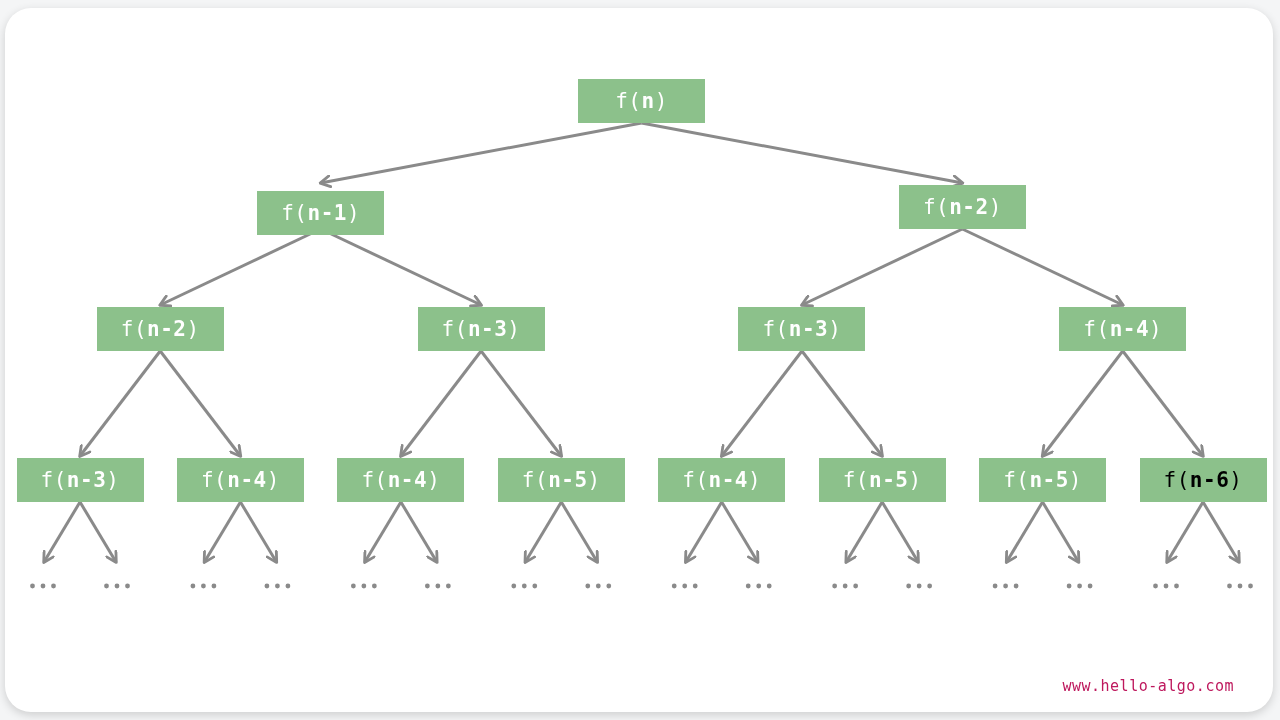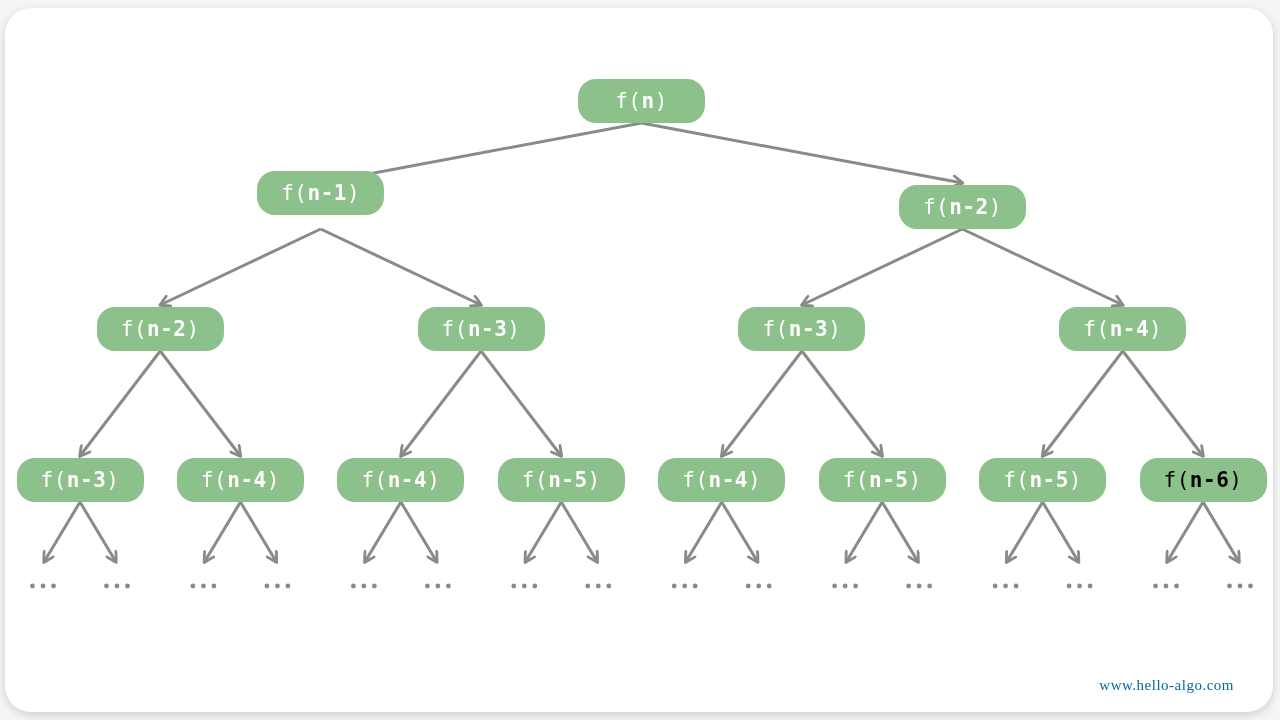--- a/index.html
+++ b/index.html
@@ -27,21 +27,21 @@
     left: 0;
     top: 0;
     width: 1280px;
     height: 720px;
     pointer-events: none;
   }
   .node {
     position: absolute;
     width: 127px;
     height: 44px;
-    border-radius: 18px;
+    border-radius: 0;
     display: flex;
     align-items: center;
     justify-content: center;
     font-size: 21px;
     line-height: 1;
     letter-spacing: 0.5px;
     white-space: nowrap;
   }
   .node .arg { font-weight: bold; }
   .watermark {
@@ -176,21 +176,21 @@
         <circle cx="1240.01" cy="586" r="2.4" fill="#8A8A8A"></circle>
         <circle cx="1250.51" cy="586" r="2.4" fill="#8A8A8A"></circle>
       </g>
     </g>
 </svg>
 
 <div id="nodes">
     <div class="node" style="left: 578.005px; top: 79px; background: rgb(140, 193, 139); color: rgb(255, 255, 255);">
       <span><span class="pre">f(</span><span class="arg">n</span><span class="post">)</span></span>
     </div>
-    <div class="node" style="left: 257.145px; top: 171px; background: rgb(140, 193, 139); color: rgb(255, 255, 255);">
+    <div class="node" style="left: 257.145px; top: 191px; background: rgb(140, 193, 139); color: rgb(255, 255, 255);">
       <span><span class="pre">f(</span><span class="arg">n-1</span><span class="post">)</span></span>
     </div>
     <div class="node" style="left: 96.715px; top: 307px; background: rgb(140, 193, 139); color: rgb(255, 255, 255);">
       <span><span class="pre">f(</span><span class="arg">n-2</span><span class="post">)</span></span>
     </div>
     <div class="node" style="left: 16.5px; top: 458px; background: rgb(140, 193, 139); color: rgb(255, 255, 255);">
       <span><span class="pre">f(</span><span class="arg">n-3</span><span class="post">)</span></span>
     </div>
     <div class="node" style="left: 176.93px; top: 458px; background: rgb(140, 193, 139); color: rgb(255, 255, 255);">
       <span><span class="pre">f(</span><span class="arg">n-4</span><span class="post">)</span></span>
@@ -220,13 +220,13 @@
       <span><span class="pre">f(</span><span class="arg">n-4</span><span class="post">)</span></span>
     </div>
     <div class="node" style="left: 979.08px; top: 458px; background: rgb(140, 193, 139); color: rgb(255, 255, 255);">
       <span><span class="pre">f(</span><span class="arg">n-5</span><span class="post">)</span></span>
     </div>
     <div class="node" style="left: 1139.51px; top: 458px; background: rgb(140, 193, 139); color: #000000;">
       <span><span class="pre">f(</span><span class="arg">n-6</span><span class="post">)</span></span>
     </div>
   </div>
 
-<div class="watermark" style="color: #0369a1; font-family: Liberation Serif, serif;">www.hello-algo.com</div>
+<div class="watermark" style="color: #be185d;">www.hello-algo.com</div>
 
 </body></html>

